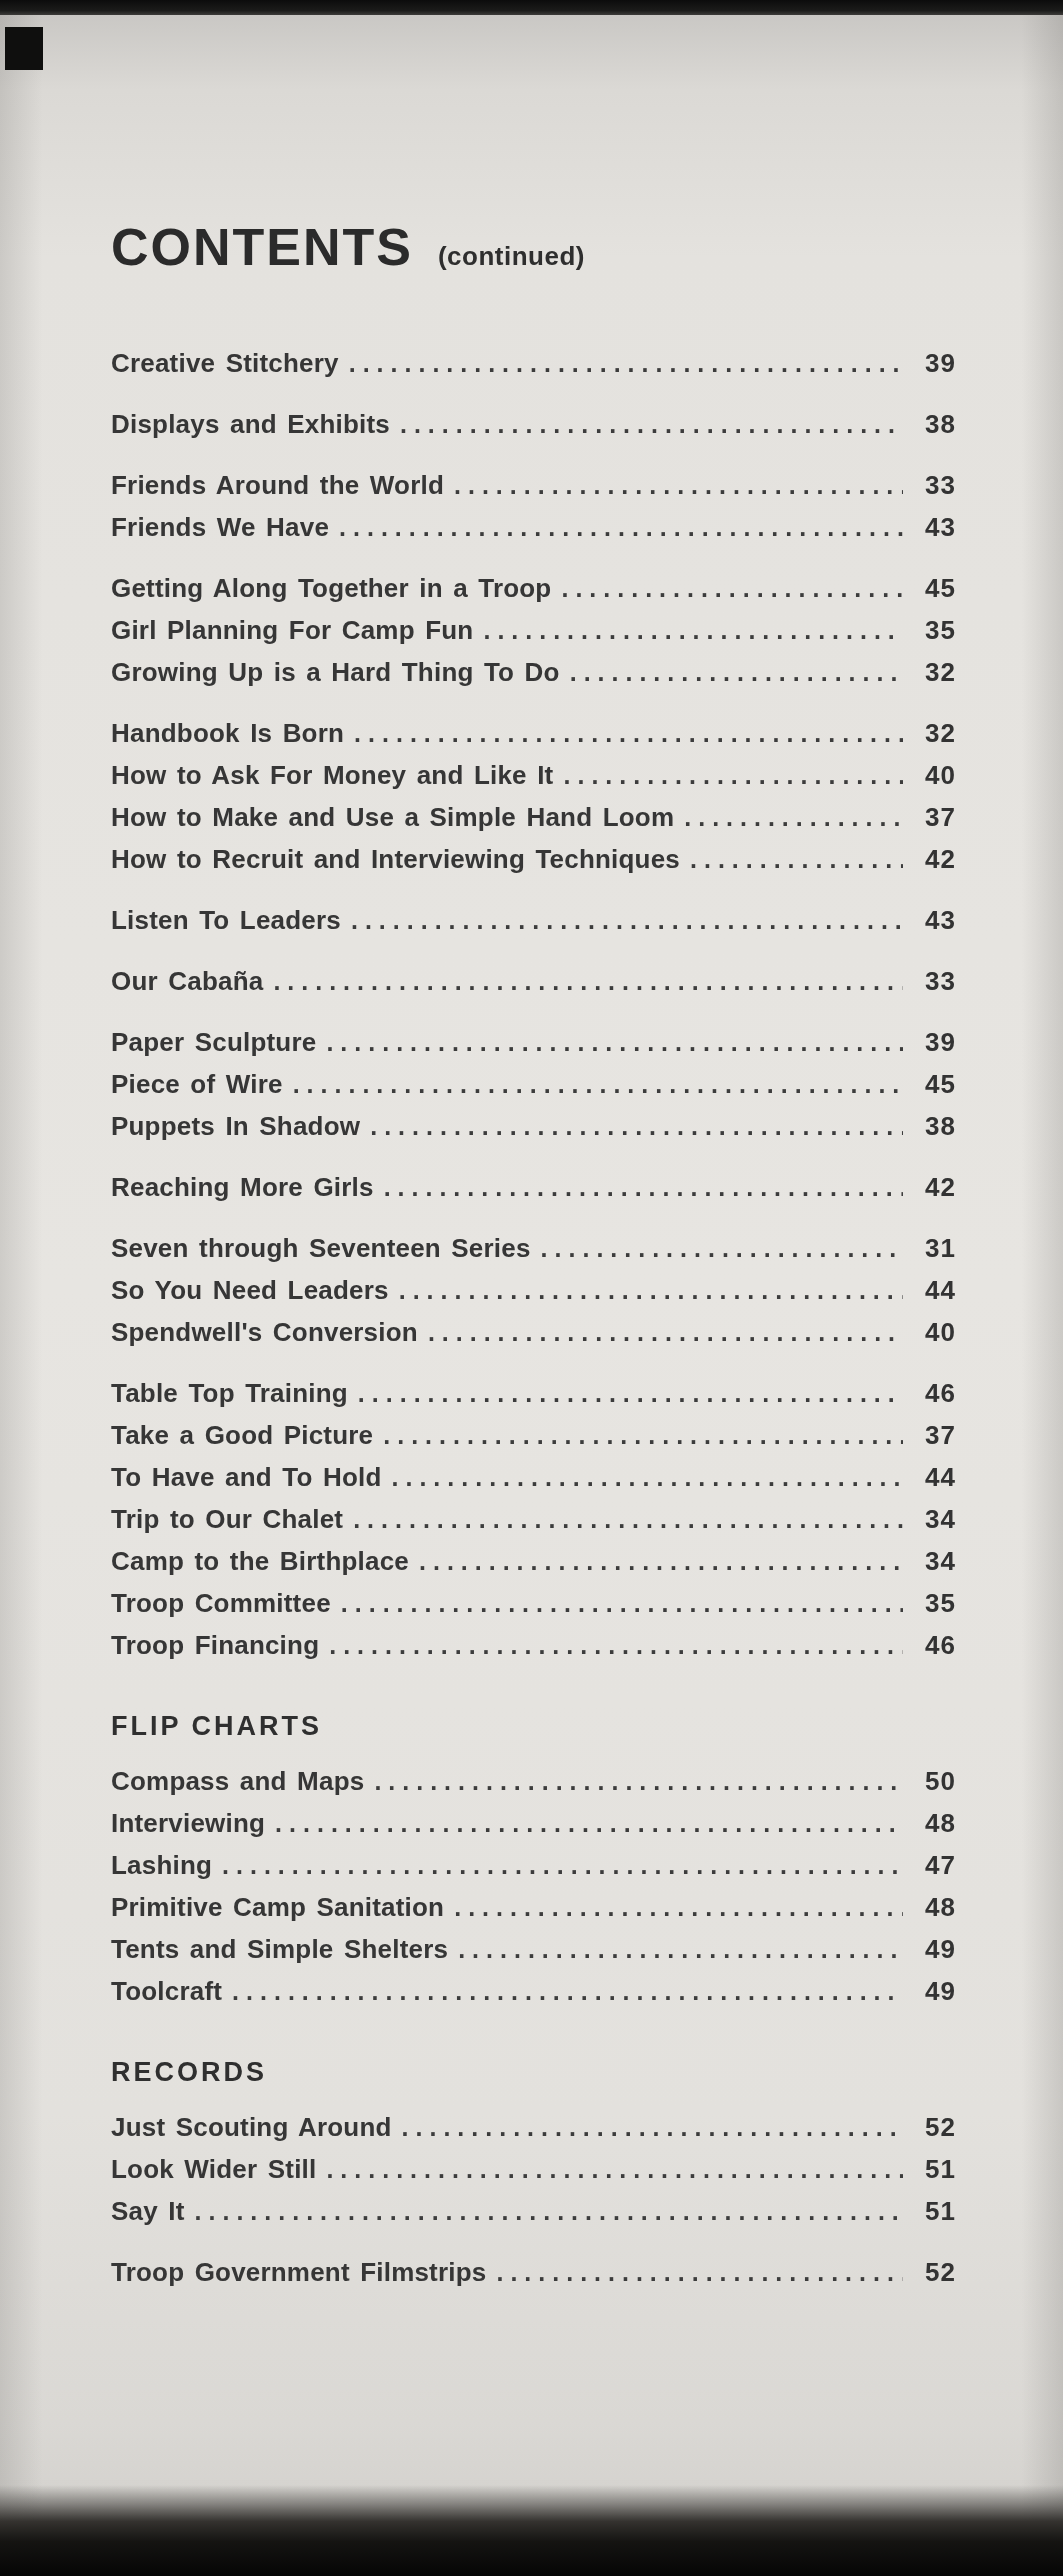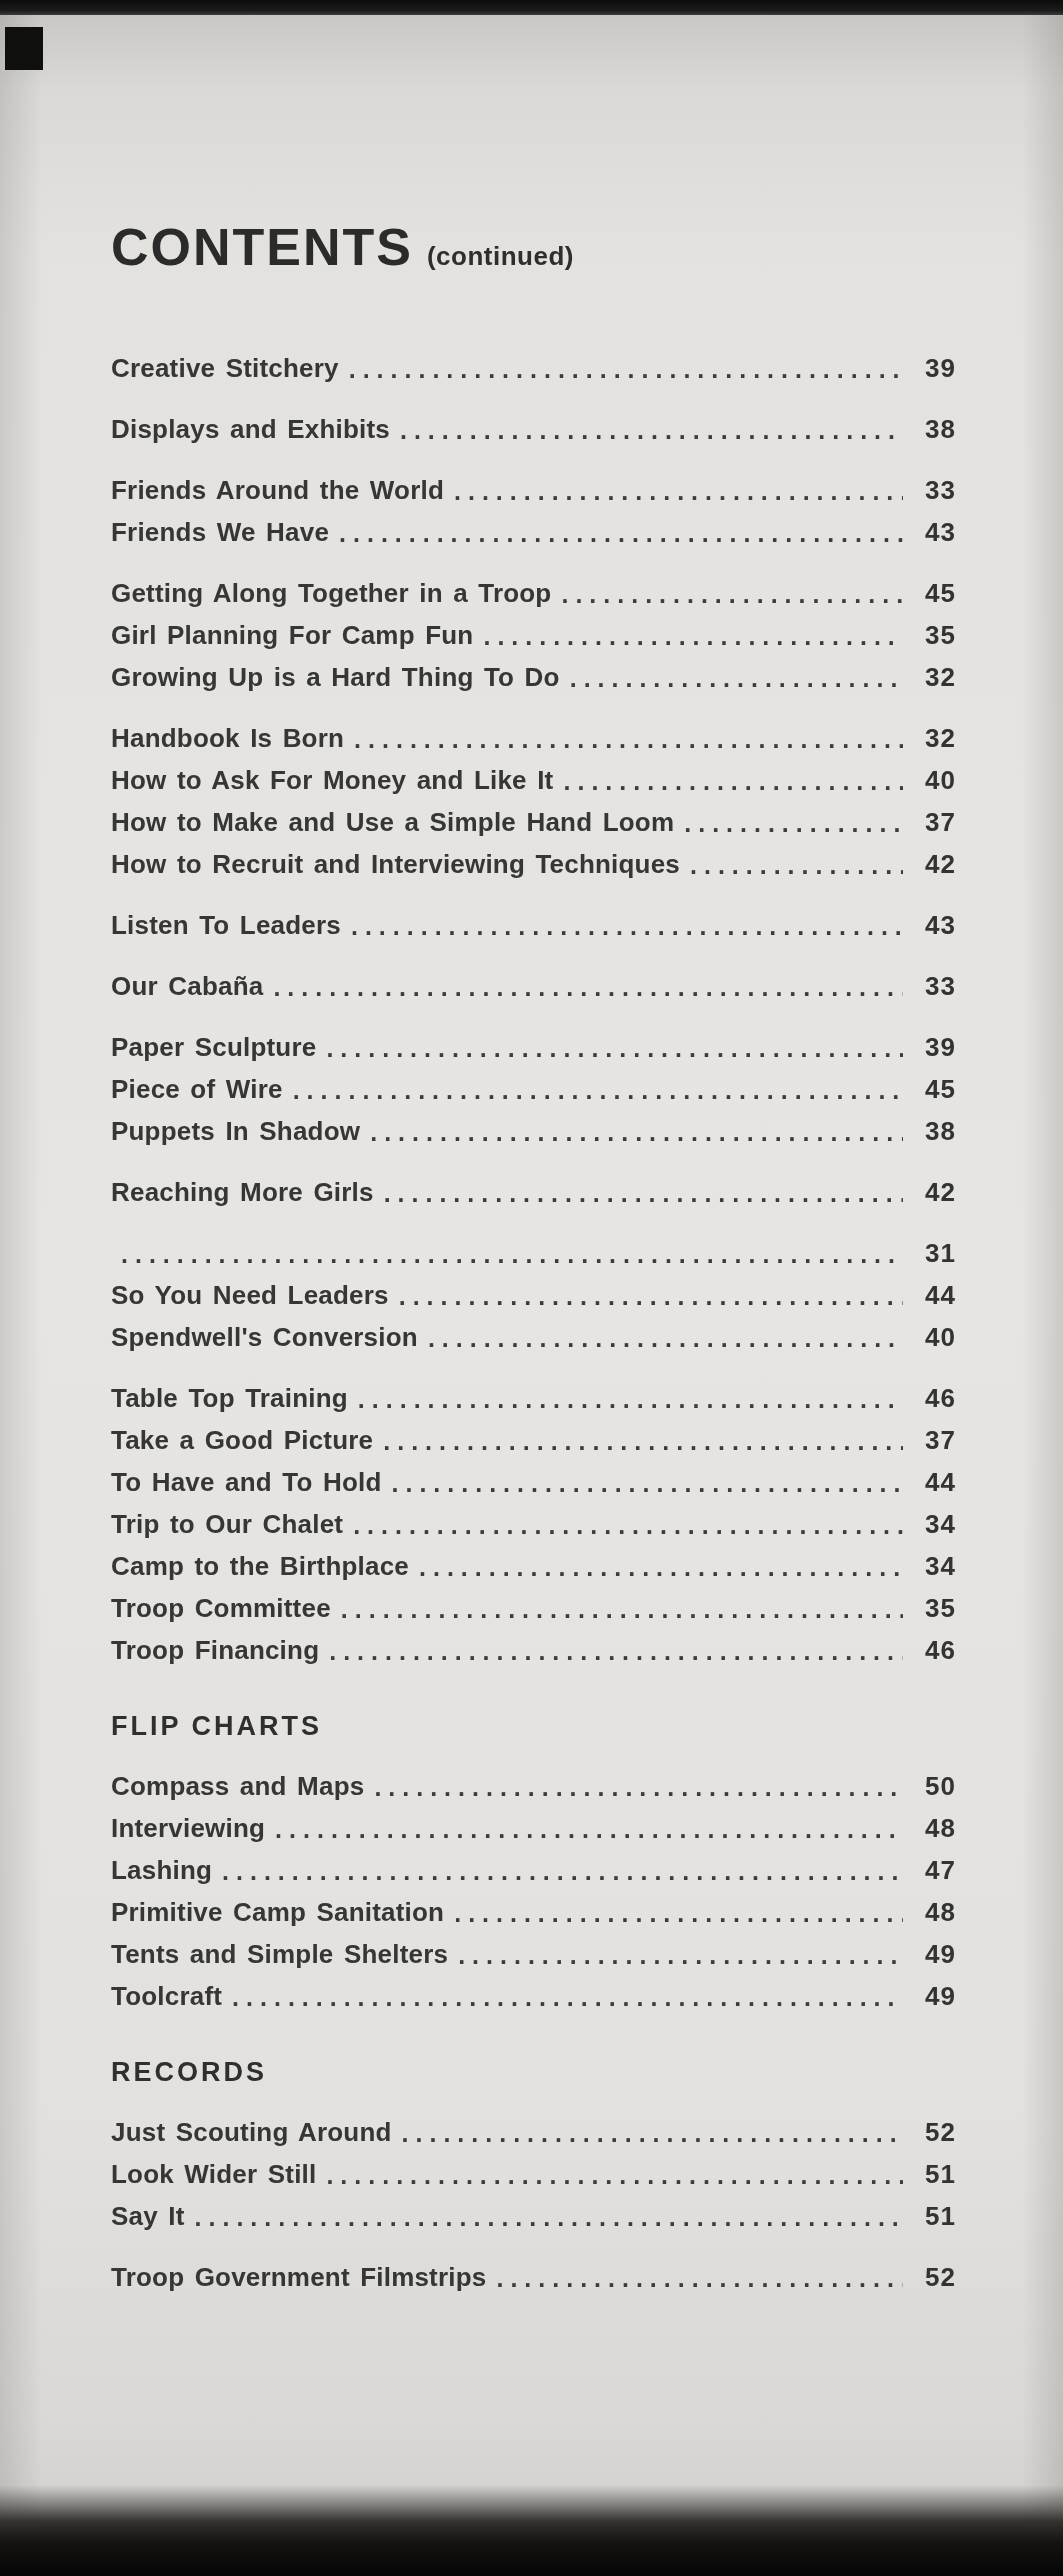--- a/index.html
+++ b/index.html
@@ -57,34 +57,34 @@
   .title-main {
     font-size: 52px;
     font-weight: 700;
     letter-spacing: 2px;
     color: #2b2b2b;
   }
   .title-cont {
     font-size: 26px;
     font-weight: 700;
     letter-spacing: 0.5px;
-    margin-left: 5px;
+    margin-left: 16px;
     color: #2e2e2e;
   }
   .sec-heading {
     font-size: 27px;
     font-weight: 700;
     letter-spacing: 3px;
     color: #2f2f2f;
     margin: 45px 0 18px 0;
   }
   .group { margin-bottom: 19px; }
   .row {
     display: flex;
-    align-items: flex-end;
+    align-items: center;
     height: 42px;
     font-size: 26px;
     font-weight: 700;
     color: #363636;
   }
   .entry-title {
     white-space: nowrap;
     letter-spacing: 0.2px;
     word-spacing: 3px;
   }
@@ -216,20 +216,21 @@
         </div>
         <div class="group">
           <div class="row">
             <span class="entry-title">Reaching More Girls</span>
             <span class="leader">..........................................................................................</span>
             <span class="pg">42</span>
           </div>
         </div>
         <div class="group">
           <div class="row">
+            <span class="entry-title">Seven through Seventeen Series</span>
             <span class="leader">..........................................................................................</span>
             <span class="pg">31</span>
           </div>
           <div class="row">
             <span class="entry-title">So You Need Leaders</span>
             <span class="leader">..........................................................................................</span>
             <span class="pg">44</span>
           </div>
           <div class="row">
             <span class="entry-title">Spendwell's Conversion</span>

